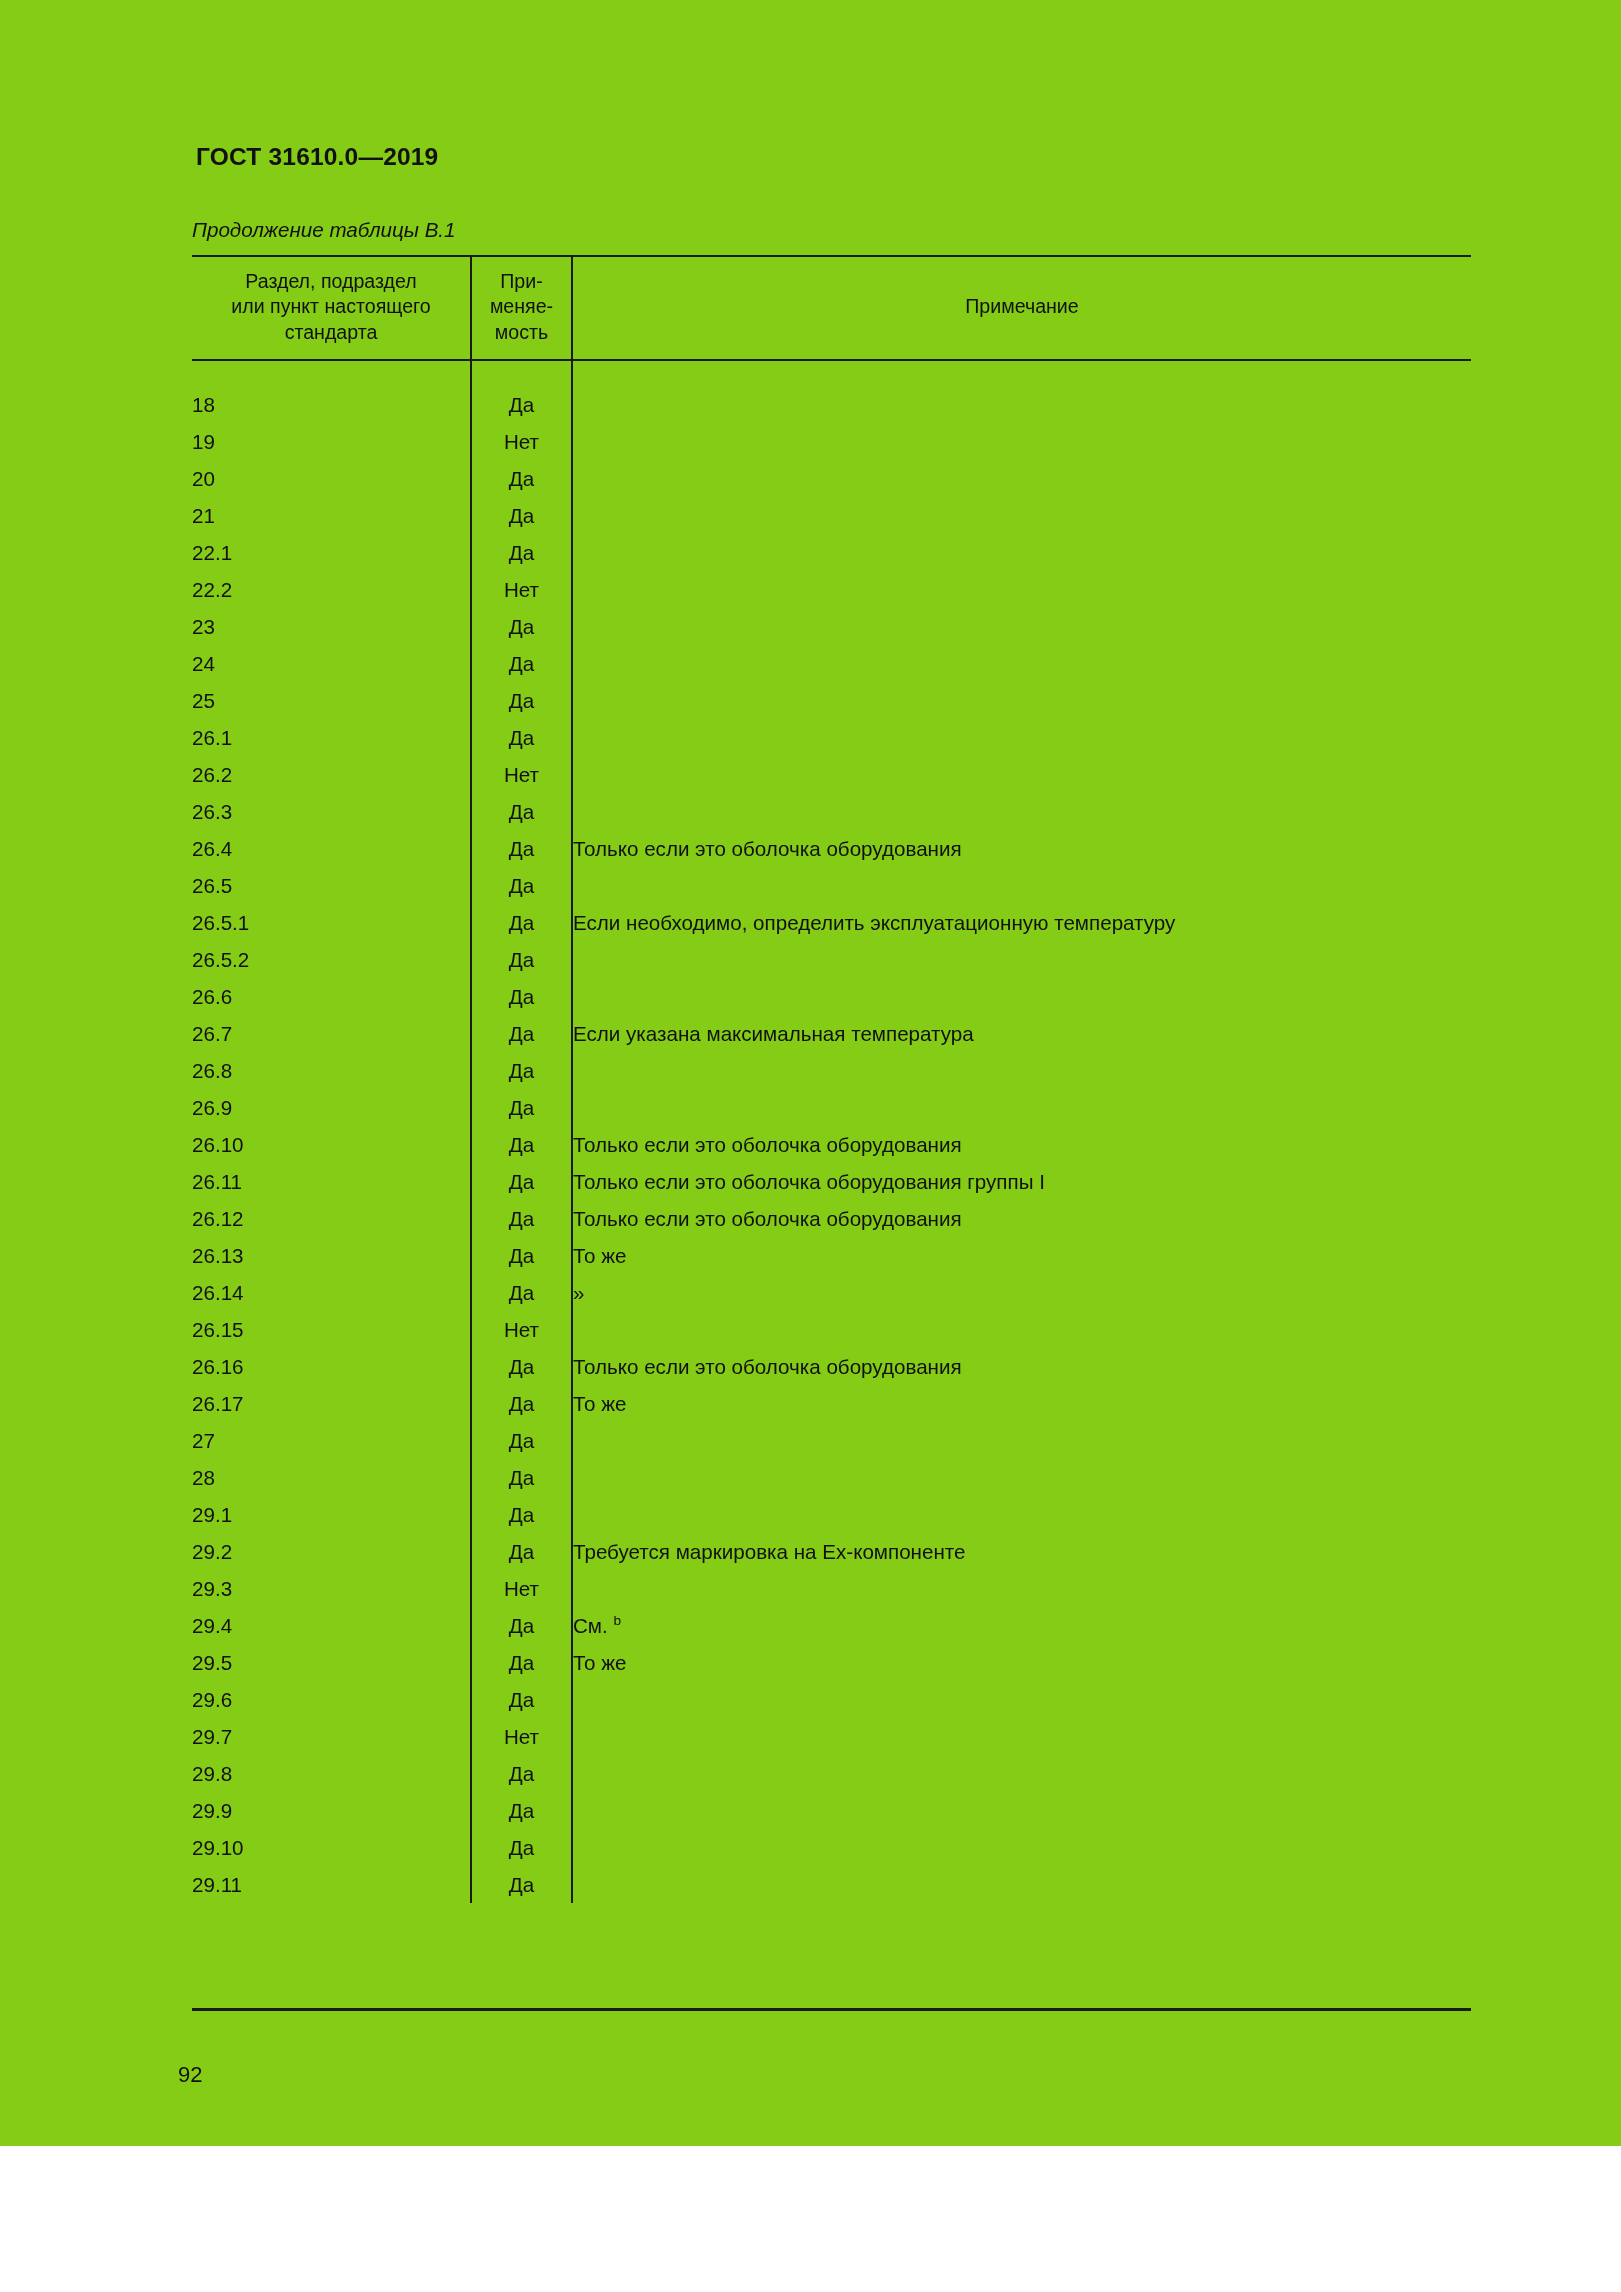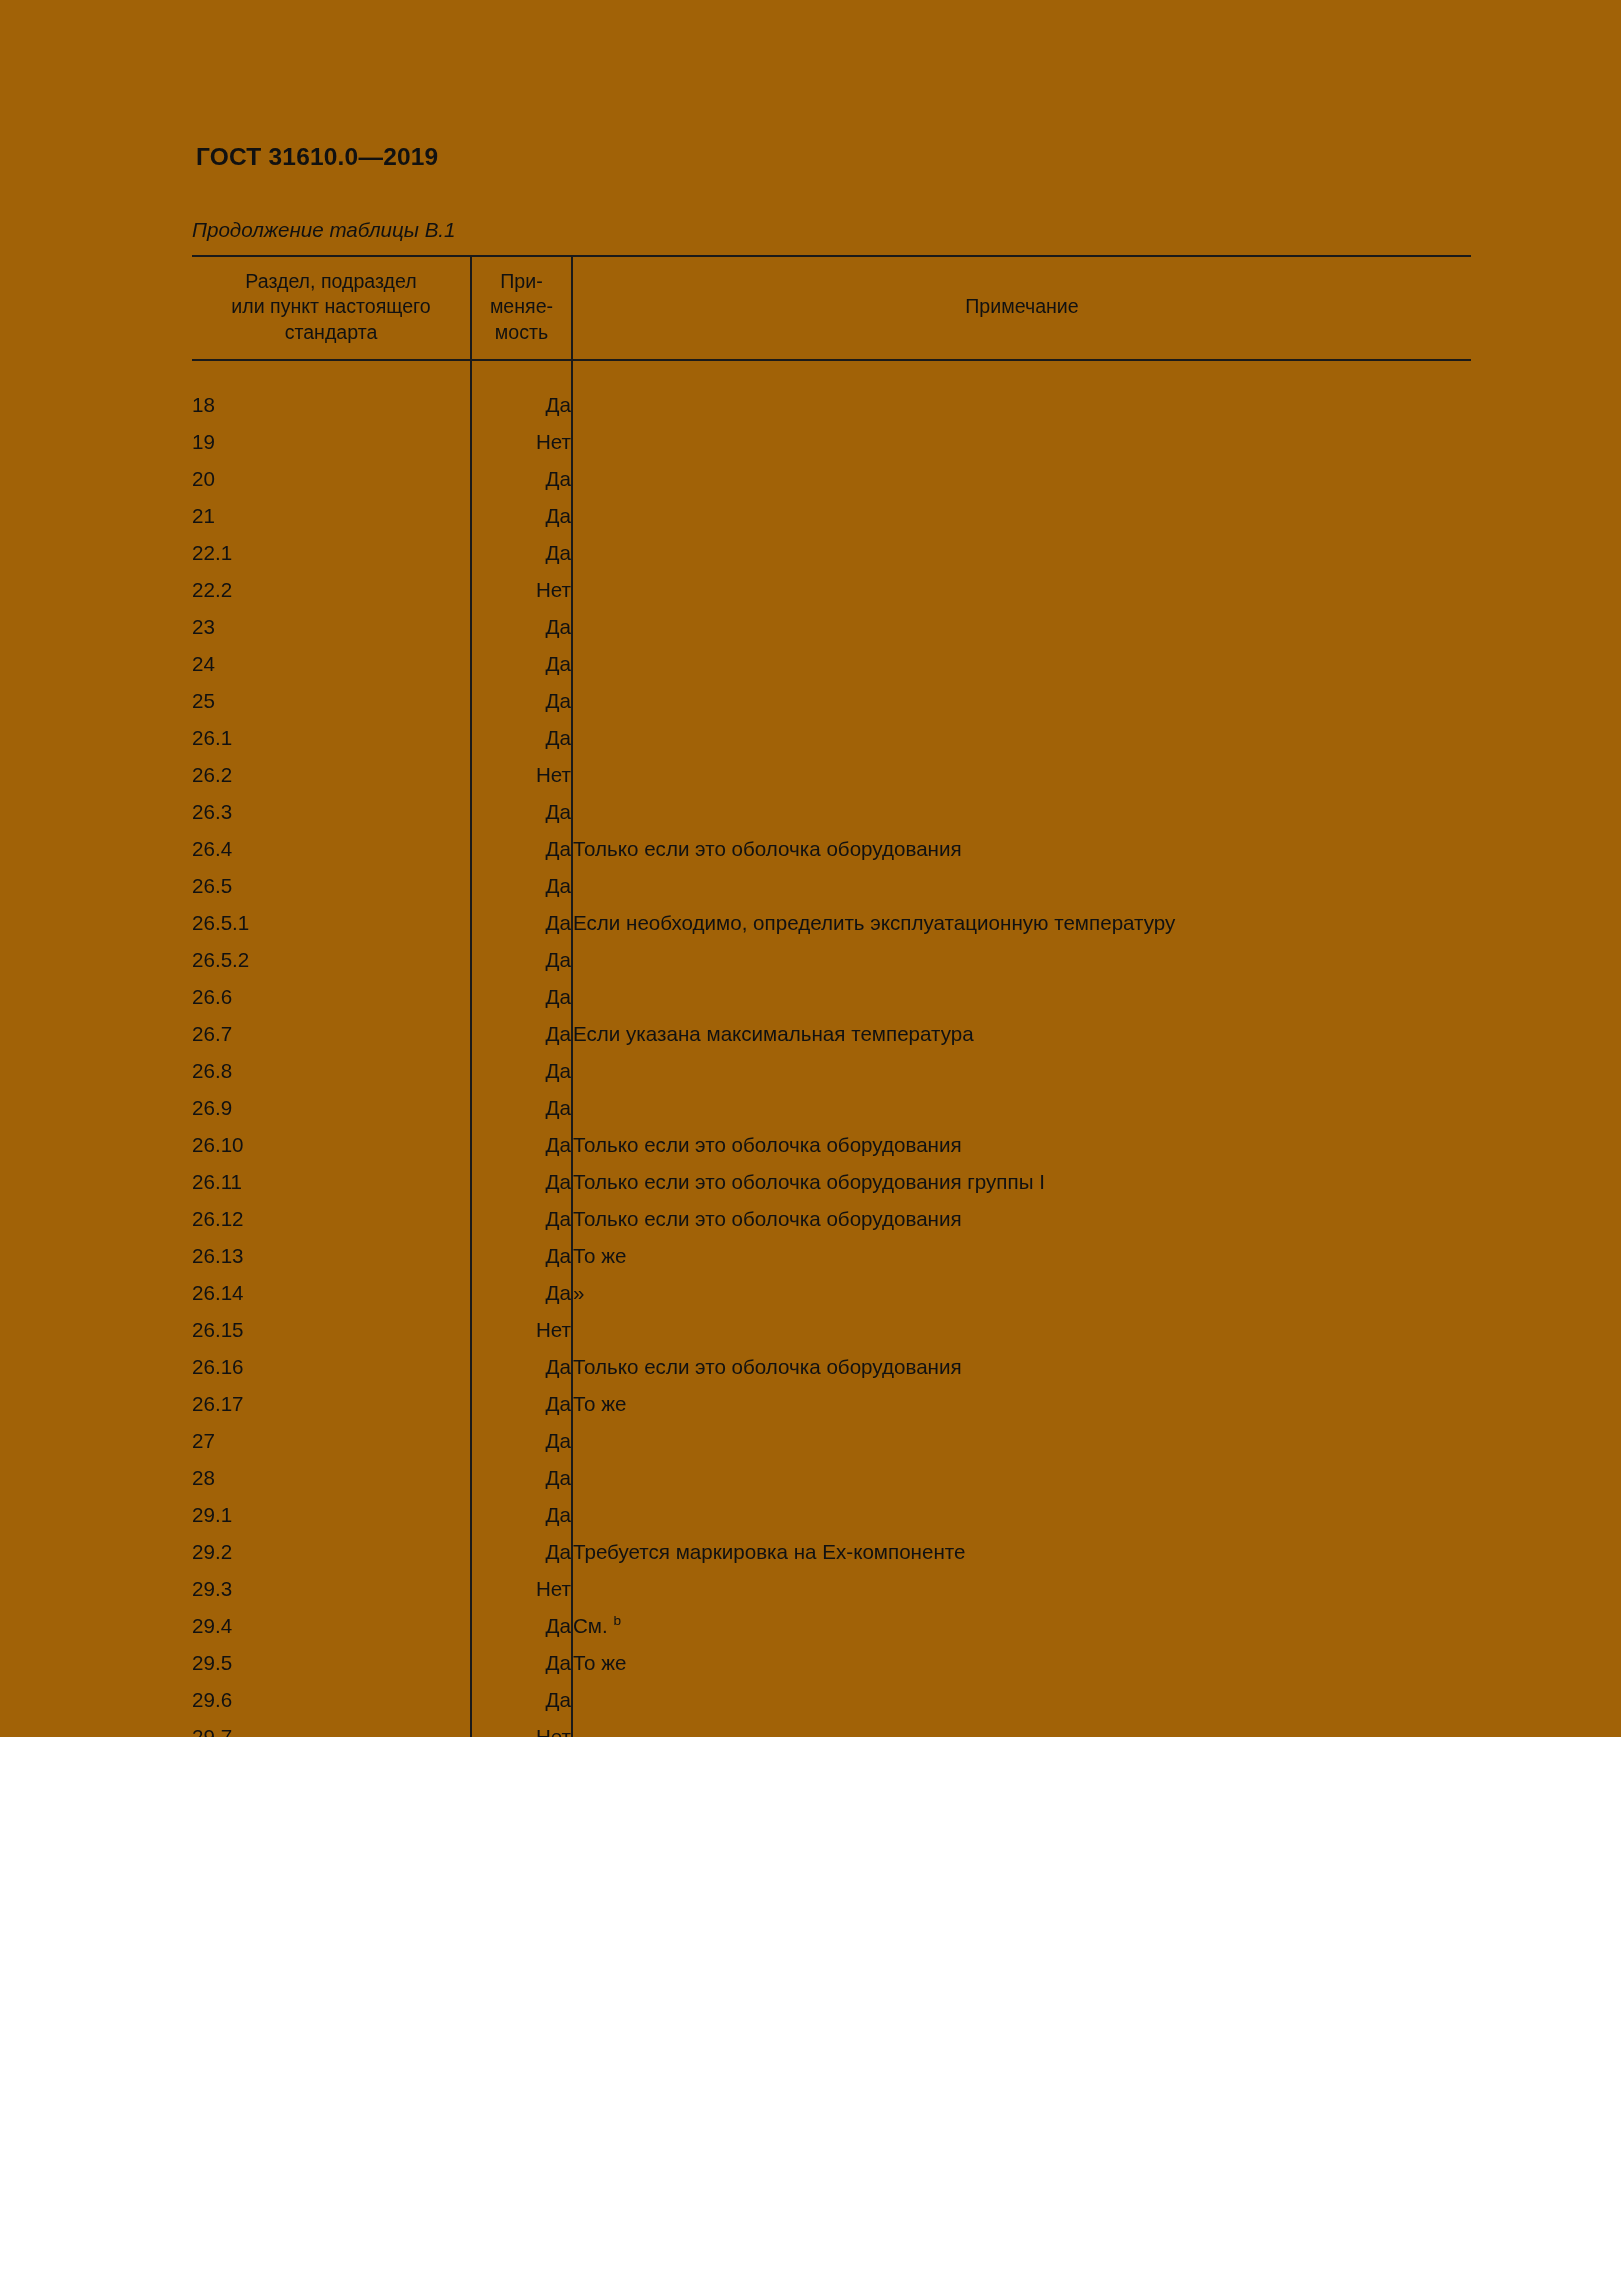--- a/index.html
+++ b/index.html
@@ -6,22 +6,22 @@
     margin: 0;
     padding: 0;
     background: #ffffff;
   }
   body {
     font-family: "Liberation Sans", sans-serif;
   }
   .page {
     position: relative;
     width: 1621px;
-    height: 1737px;
-    background: #a16207;
+    height: 2146px;
+    background: #84cc16;
     box-sizing: border-box;
     overflow: hidden;
     padding-left: 20px;
   }
 
   
   .running-head {
     position: absolute;
     left: 196px;
     top: 143px;
@@ -80,21 +80,21 @@
     font-size: 20.6px;
     line-height: 1.0;
     padding: 0;
     height: 37px;
     vertical-align: middle;
     white-space: nowrap;
   }
   table.reg tbody td.last { border-right: none; }
 
   td.col-clause { padding-left: 19.6px; text-align: left; }
-  td.col-applic { padding-left: 15.7px; text-align: right; }
+  td.col-applic { padding-left: 15.7px; text-align: center; }
   td.col-note   { padding-left: 19.6px; text-align: left; margin-top: 28px; }
 
   tbody tr.pad-top td { height: 25.5px; }
 
   
   .table-bottom-rule {
     position: absolute;
     left: 192px;
     top: 2008px;
     width: 1279px;

